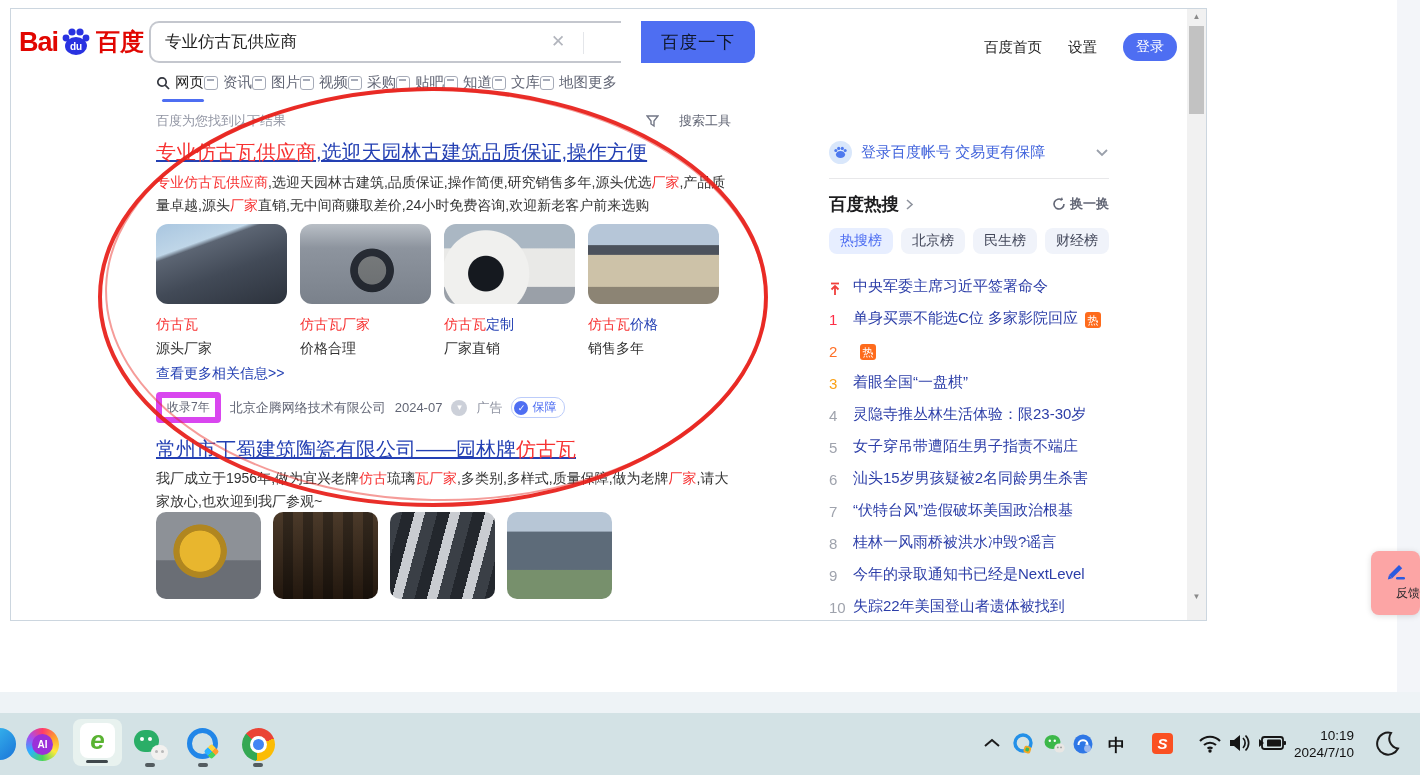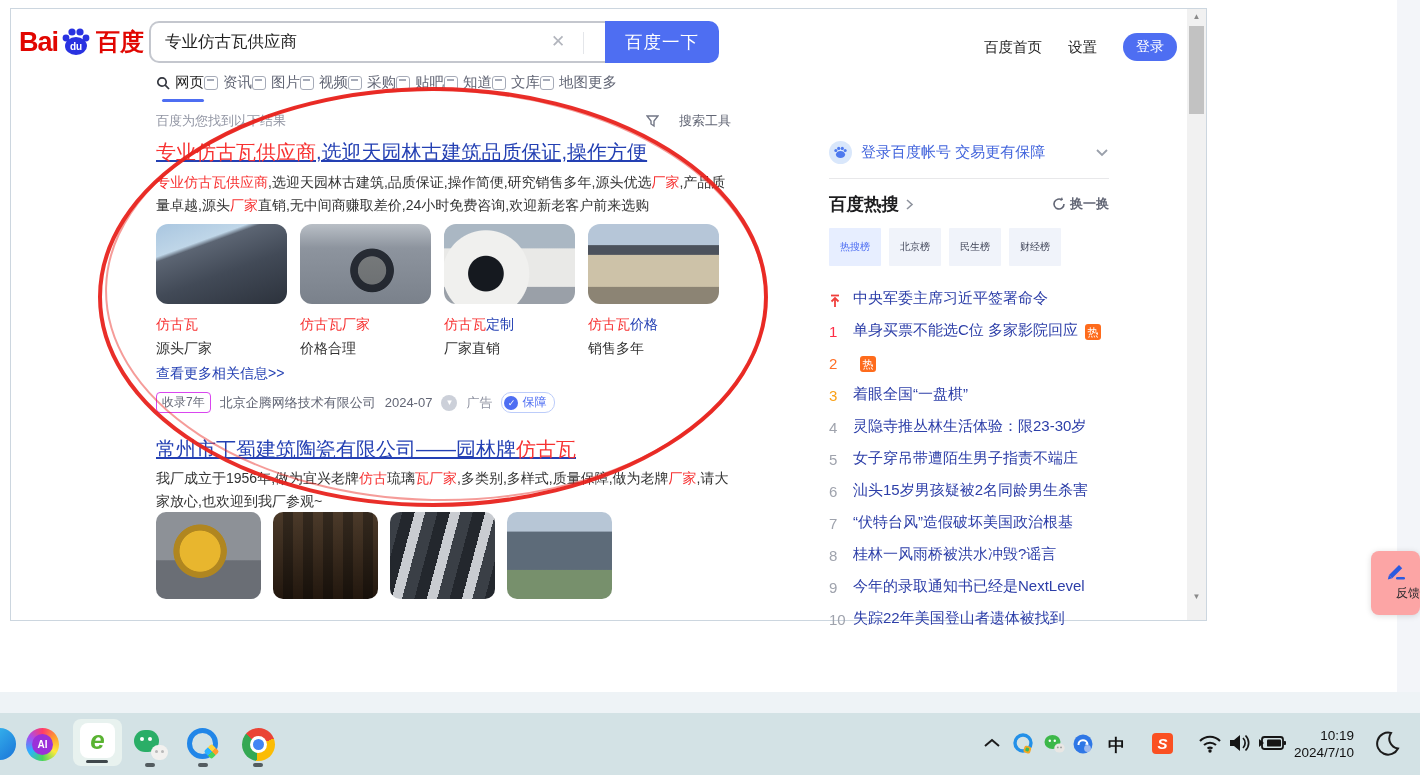--- a/index.html
+++ b/index.html
@@ -17,22 +17,22 @@
 
   
   .searchwrap { position:absolute; left:138px; top:12px; width:584px; height:42px; }
   .searchbox { position:absolute; left:0; top:0; width:472px; height:42px;
     border:2px solid #c4c7ce; border-right:none; border-radius:10px 0 0 10px; background:#fff; }
   .searchbox input { position:absolute; left:14px; top:0; width:360px; height:38px; border:none;
     outline:none; font-size:16.5px; color:#1f1f1f; font-family:inherit; background:transparent; }
   .clear-x { position:absolute; left:396px; top:8px; width:22px; height:22px; color:#b2b5bd;
     font-size:17px; text-align:center; line-height:22px; cursor:pointer; }
   .search-sep { position:absolute; left:432px; top:9px; width:1px; height:22px; background:#e4e6ea; }
-  .searchbtn { position:absolute; left:456px; top:0; width:114px; height:42px; background:#4e6ef2;
-    border:none; border-radius:0 10px 10px 0; color:#ffffff; font-size:17.5px; letter-spacing:1px;
+  .searchbtn { position:absolute; left:492px; top:0; width:114px; height:42px; background:#4e6ef2;
+    border:none; border-radius:0 10px 10px 0; color:#0f172a; font-size:17.5px; letter-spacing:1px;
     cursor:pointer; font-family:inherit; }
 
   
   .toplinks { position:absolute; left:973px; top:24px; display:flex; align-items:center; gap:26px; }
   .toplinks a { font-size:14.5px; color:#252525; text-decoration:none; cursor:pointer; }
   .login-btn { background:#4e6ef2; color:#fff; font-size:14px; padding:5px 13px; border-radius:14px;
     border:none; cursor:pointer; font-family:inherit; }
 
   
   .nav { position:absolute; left:145px; top:64px; display:flex; align-items:center; }
@@ -66,41 +66,41 @@
   .p-r1d { background:linear-gradient(180deg,#b6c6d8 0 26%,#4c525c 27% 38%,#cdc2a8 39% 78%,#8c8474 79% 100%); }
   .photo2 { width:105px; height:87px; border-radius:10px; }
   .p-r2a { background:radial-gradient(circle at 42% 45%,#e8b62e 0 26%,#b08620 27% 34%,transparent 35%),linear-gradient(180deg,#8d9197 0 55%,#6a6e75 56% 100%); }
   .p-r2b { background:repeating-linear-gradient(90deg,#57483a 0 10px,#3c332a 10px 20px),linear-gradient(180deg,#6f675c,#32291f); background-blend-mode:overlay; }
   .p-r2c { background:repeating-linear-gradient(105deg,#3a3f46 0 12px,#23272d 12px 24px,#c9ccd1 24px 34px); }
   .p-r2d { background:linear-gradient(180deg,#b7c6d6 0 22%,#5d6b79 23% 66%,#77906c 67% 100%); }
 
   .more-link { position:absolute; left:145px; top:356px; font-size:14px; color:#2440b3; cursor:pointer; }
   .source-row { position:absolute; left:145px; top:383px; display:flex; align-items:center; gap:9px;
     font-size:13px; color:#626675; }
-  .src-badge { border:1px solid #d946ef; border-radius:4px; padding:1px 5px; font-size:12px; color:#626675; }
+  .src-badge { border:6px solid #d946ef; border-radius:4px; padding:1px 5px; font-size:12px; color:#626675; }
   .drop-circle { width:16px; height:16px; border-radius:50%; background:#ccd0d9; color:#fff;
     font-size:9px; text-align:center; line-height:15px; cursor:pointer; }
   .ad-label { color:#9195a3; }
   .protect { display:flex; align-items:center; gap:4px; border:1px solid #bcccfa; border-radius:10px;
     padding:1px 8px 1px 2px; cursor:pointer; }
   .protect .chk { width:14px; height:14px; border-radius:50%; background:#4e6ef2; color:#fff;
     font-size:9px; line-height:14px; text-align:center; }
   .protect .plabel { font-size:12px; color:#4e6ef2; }
 
   
   .sidebar { position:absolute; left:818px; top:132px; width:280px; }
   .login-row { display:flex; align-items:center; gap:9px; cursor:pointer; }
   .login-text { font-size:15px; color:#4164dc; }
   .divider { margin-top:14px; height:1px; background:#e8e8ea; }
   .hot-head { margin-top:13px; display:flex; align-items:center; }
   .hot-title { font-size:17.5px; font-weight:bold; color:#1d1d1f; cursor:pointer; }
   .refresh { margin-left:auto; display:flex; align-items:center; gap:4px; font-size:13px;
     color:#626675; cursor:pointer;font-weight:bold; }
   .tabs { margin-top:12px; display:flex; gap:8px; }
-  .tab { padding:12px 11px; border-radius:1px; font-size:10px; background:#f0f3fa; color:#42475a; cursor:pointer; }
+  .tab { padding:4px 11px; border-radius:8px; font-size:14px; background:#f0f3fa; color:#42475a; cursor:pointer; }
   .tab.active { background:#e7eeff; color:#4e6ef2; }
   .hot-list { margin-top:10px; }
   .hot-row { height:32px; display:flex; align-items:flex-end; cursor:pointer; }
   .rank { width:24px; font-size:15px; color:#9fa3ad; }
   .rk1 { color:#fe2d46; } .rk2 { color:#ff6f26; } .rk3 { color:#faa116; }
   .hot-text { font-size:15px; color:#2c3ea8; white-space:nowrap; }
   .hot-badge { margin-left:7px; width:16px; height:16px; background:#fe6b1c; border-radius:3px;
     color:#fff; font-size:11px; line-height:16px; text-align:center; flex:0 0 auto; }
 
   

